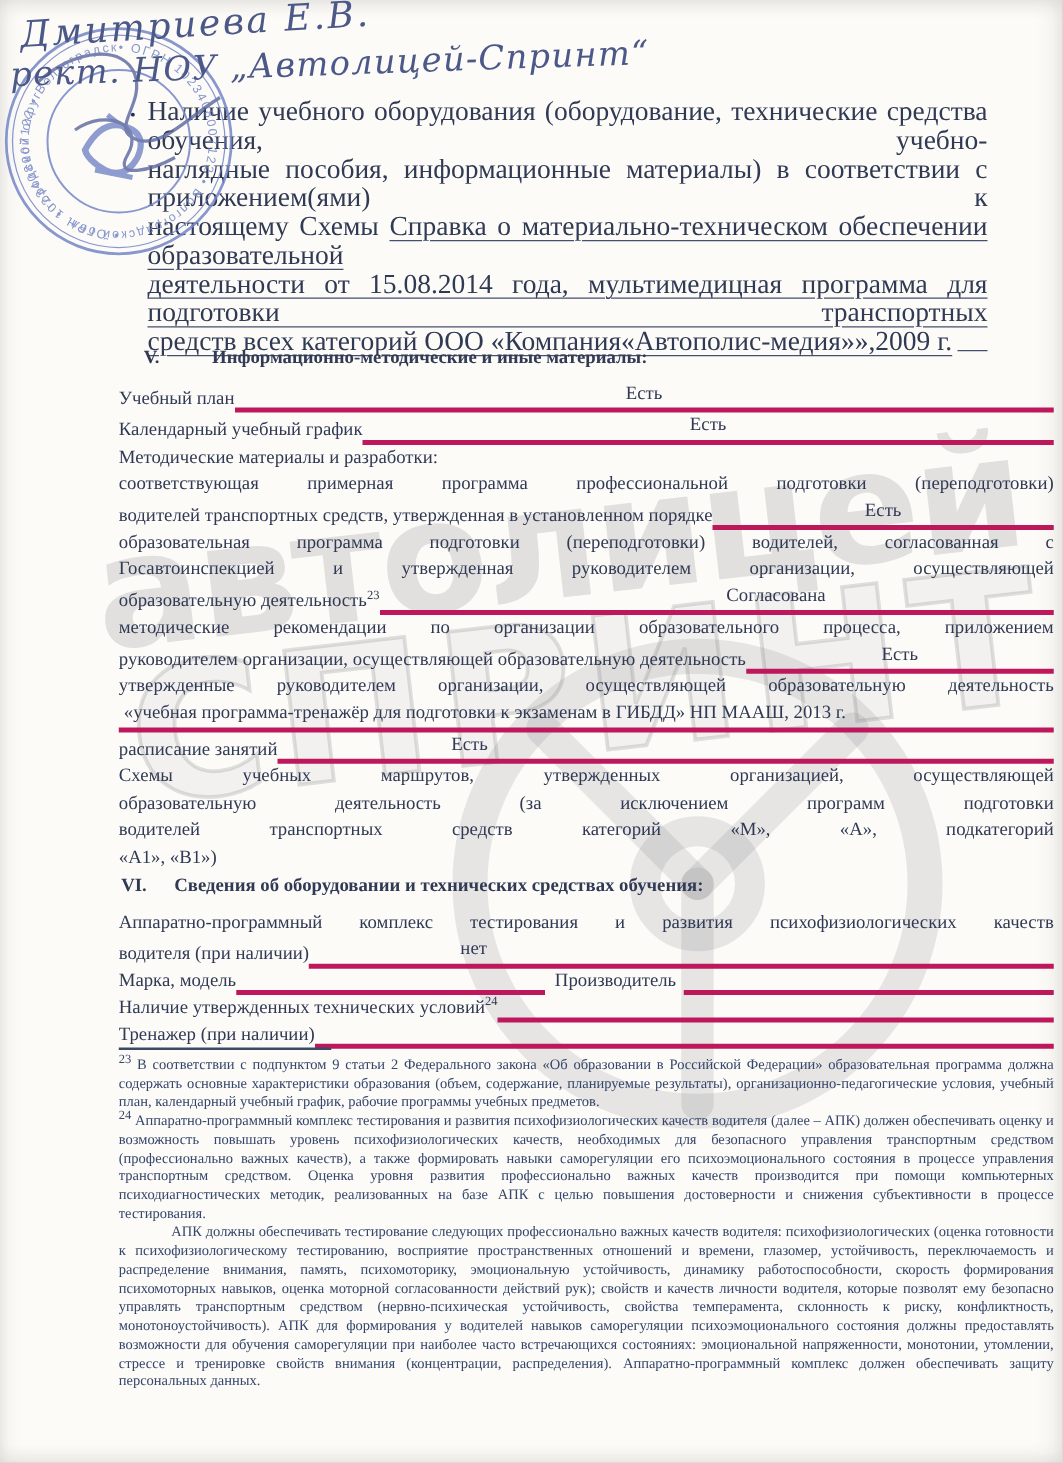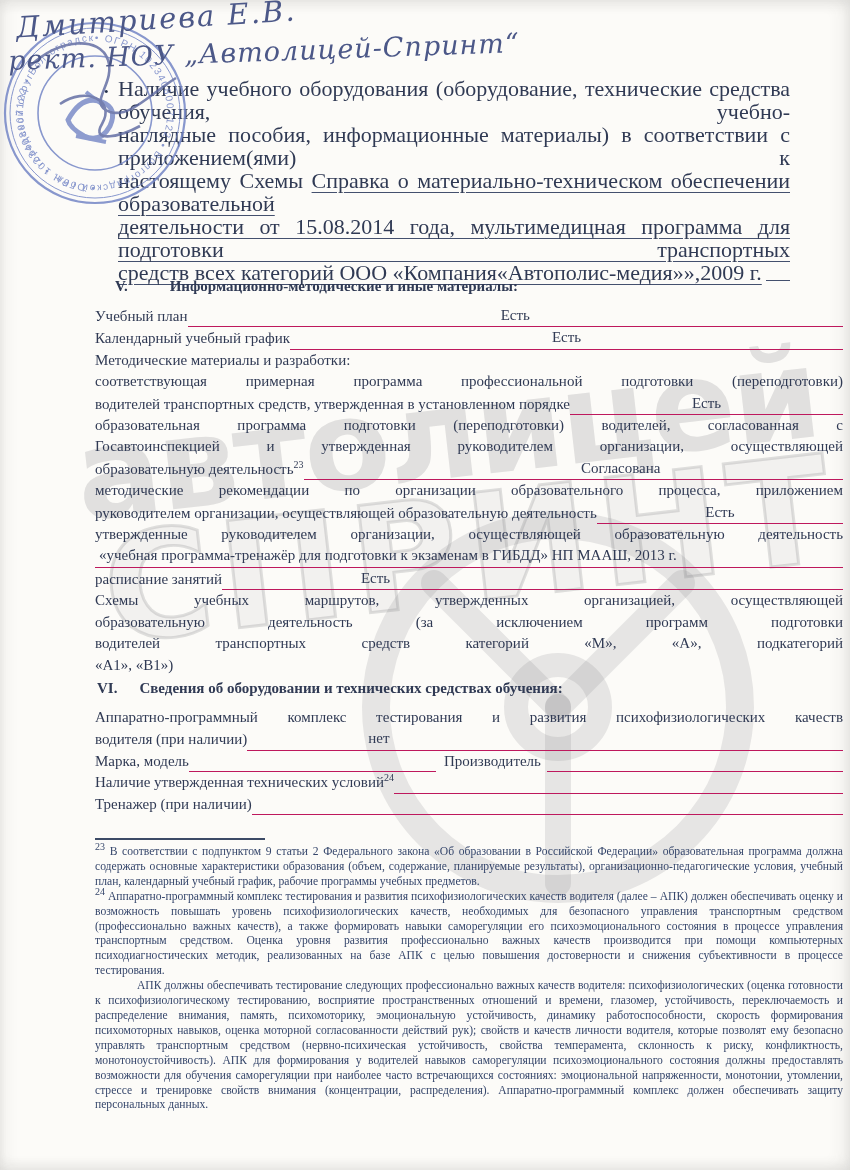--- a/index.html
+++ b/index.html
@@ -31,21 +31,21 @@
   .tail{flex:1;border-bottom:1px solid #44506e;margin-bottom:3px;margin-left:4px;}
   
   .main{position:absolute;z-index:2;left:95px;top:276px;width:748px;font-size:15px;line-height:21.4px;}
   .heading{display:flex;font-weight:bold;height:22px;margin-bottom:7px;}
   .heading.h5{padding-left:20px;}
   .heading.h5 .h-title{margin-left:42px;}
   .heading.h6{padding-left:2px;margin-top:2px;}
   .heading.h6 .h-title{margin-left:22px;}
   .row{min-height:21.4px;}
   .lbl{white-space:nowrap;}
-  .blank{flex:1;border-bottom:1px solid #be185d;text-align:center;min-width:30px;}
+  .blank{flex:1;border-bottom:4px solid #be185d;text-align:center;min-width:30px;}
   .blank .val{padding:0 4px;}
   .blank.left{text-align:left;}
   .blank.vl-95{text-align:center;padding-left:95px;}
   .blank.vl-135{text-align:left;padding-left:135px;}
   .blank.vl-145{text-align:left;padding-left:117px;}
   .blank.w-fix{flex:0 0 247px;}
   .gap{margin-left:8px;margin-right:6px;}
   sup{font-size:10px;line-height:0;}
   
   .footnotes{position:absolute;z-index:2;left:95px;top:838px;width:748px;
@@ -170,21 +170,21 @@
       <span class="lbl">водителя (при наличии)</span>
       <span class="blank vl-145"><span class="val">нет</span></span>
     </div>
     <div class="row flexline">
       <span class="lbl">Марка, модель</span>
       <span class="blank w-fix"></span>
       <span class="lbl gap">Производитель</span>
       <span class="blank"></span>
     </div>
     <div class="row flexline">
-      <span class="lbl"><span>Наличие утвержденная технических условий</span><sup>24</sup></span>
+      <span class="lbl"><span>Наличие утвержденных технических условий</span><sup>24</sup></span>
       <span class="blank"></span>
     </div>
     <div class="row flexline">
       <span class="lbl">Тренажер (при наличии)</span>
       <span class="blank"></span>
     </div>
   </div>
 
   <div class="footnotes">
     <div class="fn-sep"></div>

